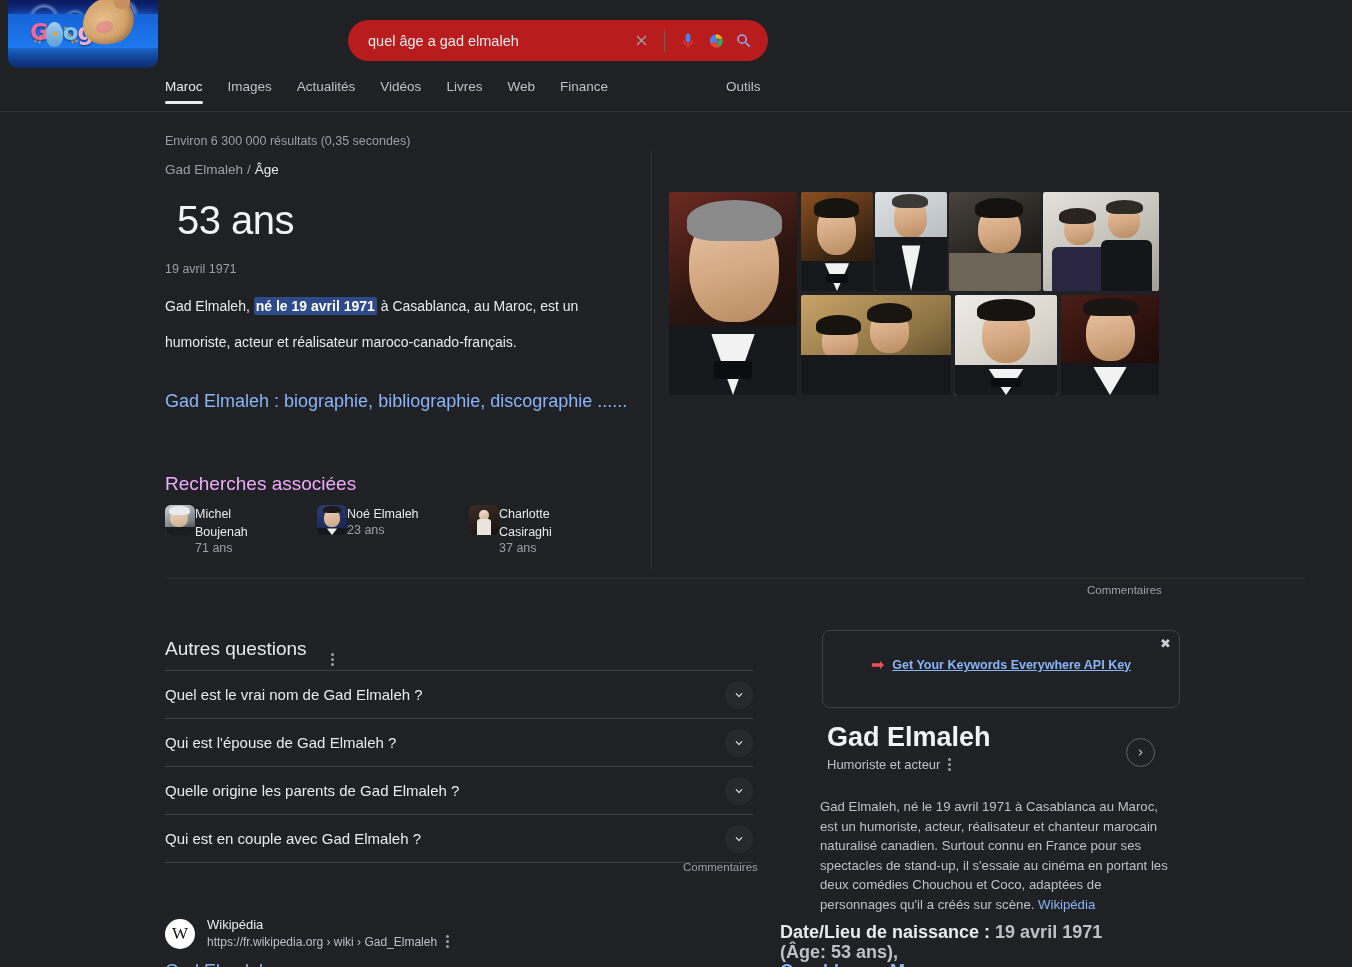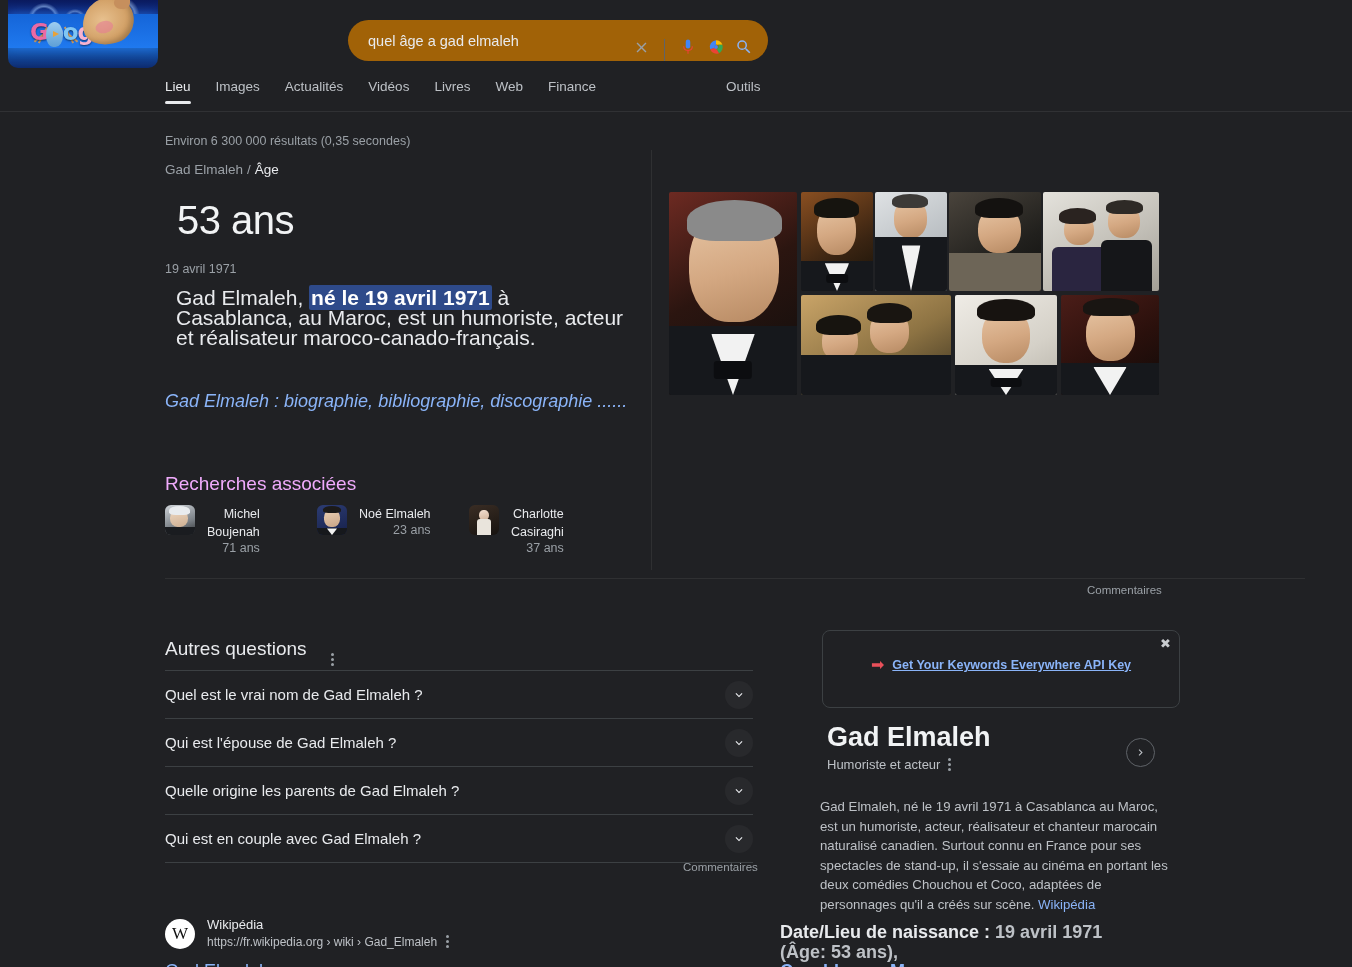--- a/index.html
+++ b/index.html
@@ -84,21 +84,21 @@
     position: absolute; width: 2px; background: #c99a62;
   }
   .da1 { left: 34px; top: 26px; height: 18px; transform: rotate(28deg); }
   .da2 { left: 60px; top: 26px; height: 18px; transform: rotate(-28deg); }
   .da3 { left: 30px; top: 32px; height: 12px; transform: rotate(50deg); }
   .da4 { left: 64px; top: 32px; height: 12px; transform: rotate(-50deg); }
 
   
   .searchbar {
     position: absolute; left: 348px; top: 20px; width: 420px; height: 41px;
-    background: #a16207; border-radius: 24px; display: flex; align-items: flex-end;
+    background: #b91c1c; border-radius: 24px; display: flex; align-items: center;
   }
   .search-input {
     flex: 1; height: 100%; background: transparent; border: none; outline: none;
     color: #e8eaed; font-size: 14.5px; font-family: "Liberation Sans", sans-serif;
     padding: 0 14px 0 20px;
   }
   .sb-icon { width: 28px; height: 28px; display: flex; align-items: center; justify-content: center; cursor: pointer; flex: none; }
   .sb-div { width: 1px; height: 22px; background: #5f6368; margin: 0 9px; flex: none; }
   .sb-pad-r { width: 10px; flex: none; }
 
@@ -132,48 +132,48 @@
   .breadcrumb .sep { color: #9aa0a6; margin: 0 4px; }
 
   .bigage {
     position: absolute; left: 165px; top: 198px;
     font-size: 40px; font-weight: 400; color: #f1f3f4; letter-spacing: -0.5px; margin-left: 12px;
   }
   .birthdate {
     position: absolute; left: 165px; top: 262px; font-size: 12.5px; color: #9aa0a6;
   }
   .snippet {
-    position: absolute; left: 176px; top: 288px; width: 455px;
-    font-size: 21px; line-height: 20px; color: #e8eaed;
+    position: absolute; left: 165px; top: 288px; width: 455px;
+    font-size: 14px; line-height: 36px; color: #e8eaed;
   }
   .hl { background: #2e4a8a; color: #fff; font-weight: 700; padding: 1px 2px; border-radius: 2px; }
 
   
   .src-block { position: absolute; left: 165px; top: 376px; }
   .src-row { display: flex; align-items: center; gap: 12px; }
   .favicon {
     width: 30px; height: 30px; border-radius: 50%; flex: none;
     display: flex; align-items: center; justify-content: center;
     font-size: 9px; font-weight: 700; color: #fff;
     font-family: "DejaVu Sans", sans-serif;
   }
   .favicon.fnac { background: #e5a50a; }
   .favicon.wiki { background: #ffffff; color: #111; font-family: "Liberation Serif", serif; font-size: 17px; font-weight: 400; }
   .src-name { font-size: 13px; color: #e8eaed; line-height: 16px; }
   .src-url { font-size: 12px; color: #bdc1c6; line-height: 16px; display: flex; align-items: center; gap: 7px; }
   .kebab { display: inline-flex; flex-direction: column; gap: 2px; cursor: pointer; padding: 2px; }
   .kebab i { width: 3px; height: 3px; background: #9aa0a6; border-radius: 50%; display: block; }
   .res-title {
-    margin-top: 13px; font-size: 18px; color: #8ab4f8; cursor: pointer; line-height: 24px; font-style: italic;
+    margin-top: 13px; font-size: 18px; color: #8ab4f8; cursor: pointer; line-height: 24px;
   }
 
   
   .ra-title { position: absolute; left: 165px; top: 473px; font-size: 19px; color: #f0abfc; }
   .ra-list { position: absolute; left: 165px; top: 505px; display: flex; gap: 0; }
-  .ra-item { display: flex; gap: 12px; cursor: pointer; width: 152px; text-align: right; }
+  .ra-item { display: flex; cursor: pointer; width: 152px; }
   .ra-thumb { width: 30px; height: 30px; border-radius: 6px; flex: none; overflow: hidden; }
   .ra-text { font-size: 12.5px; line-height: 18px; color: #e8eaed; }
   .ra-age { font-size: 12.5px; color: #9aa0a6; }
 
   .vdivider {
     position: absolute; left: 651px; top: 150px; width: 1px; height: 420px; background: #2f3032;
   }
   .hdivider {
     position: absolute; left: 165px; top: 578px; width: 1140px; height: 1px; background: #2f3032;
   }
@@ -315,21 +315,21 @@
     </div>
     <div class="sb-icon">
       <svg width="18" height="18" viewBox="0 0 24 24" aria-hidden="true">
         <path d="M15.5 14h-.79l-.28-.27A6.47 6.47 0 0 0 16 9.5 6.5 6.5 0 1 0 9.5 16c1.61 0 3.09-.59 4.23-1.57l.27.28v.79l5 4.99L20.49 19zm-6 0A4.5 4.5 0 1 1 14 9.5 4.49 4.49 0 0 1 9.5 14z" fill="#8ab4f8"></path>
       </svg>
     </div>
     <div class="sb-pad-r"></div>
   </div>
 
   <div class="navtabs">
-    <div class="navtab active">Lieu</div>
+    <div class="navtab active">Maroc</div>
     <div class="navtab">Images</div>
     <div class="navtab">Actualités</div>
     <div class="navtab">Vidéos</div>
     <div class="navtab">Livres</div>
     <div class="navtab">Web</div>
     <div class="navtab">Finance</div>
   </div>
   <div class="outils">Outils</div>
   <div class="header-rule"></div>
 </div>

